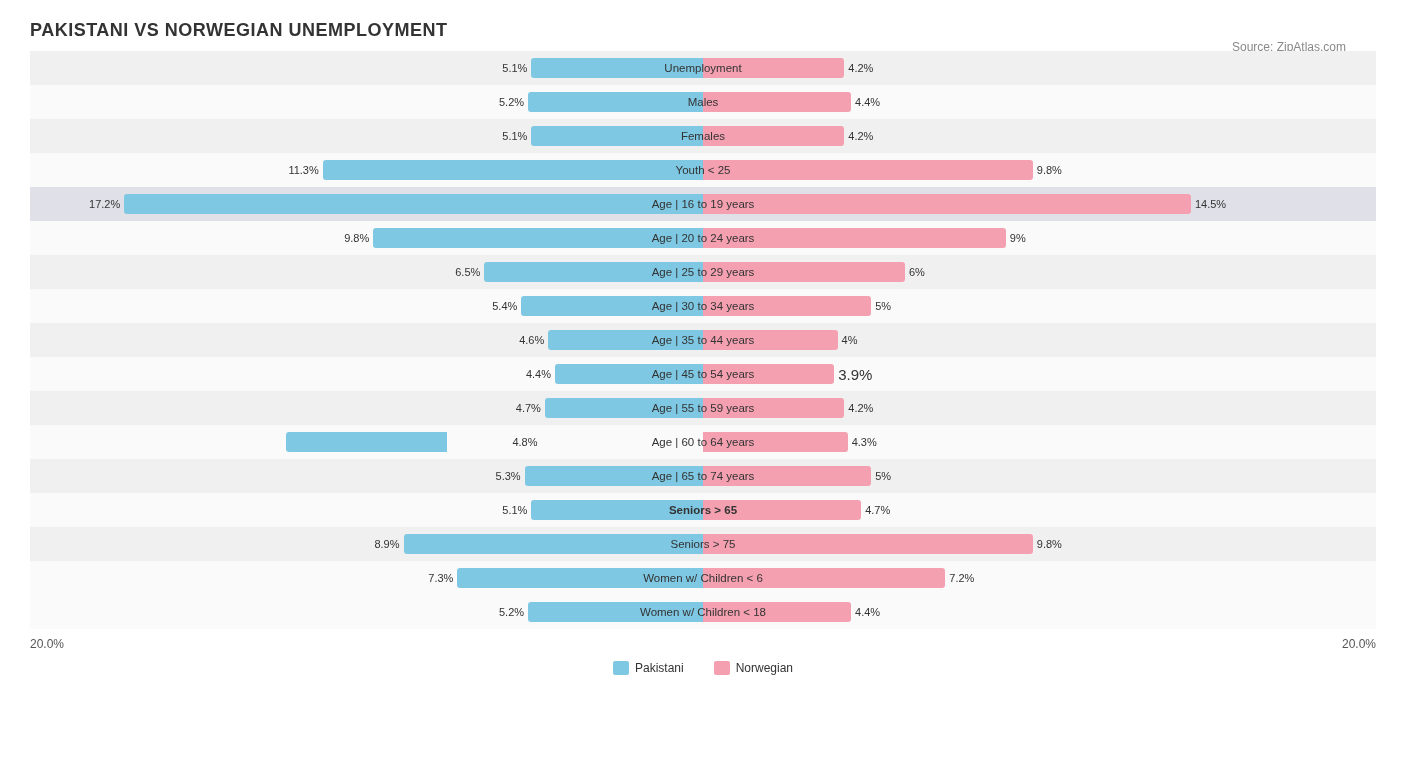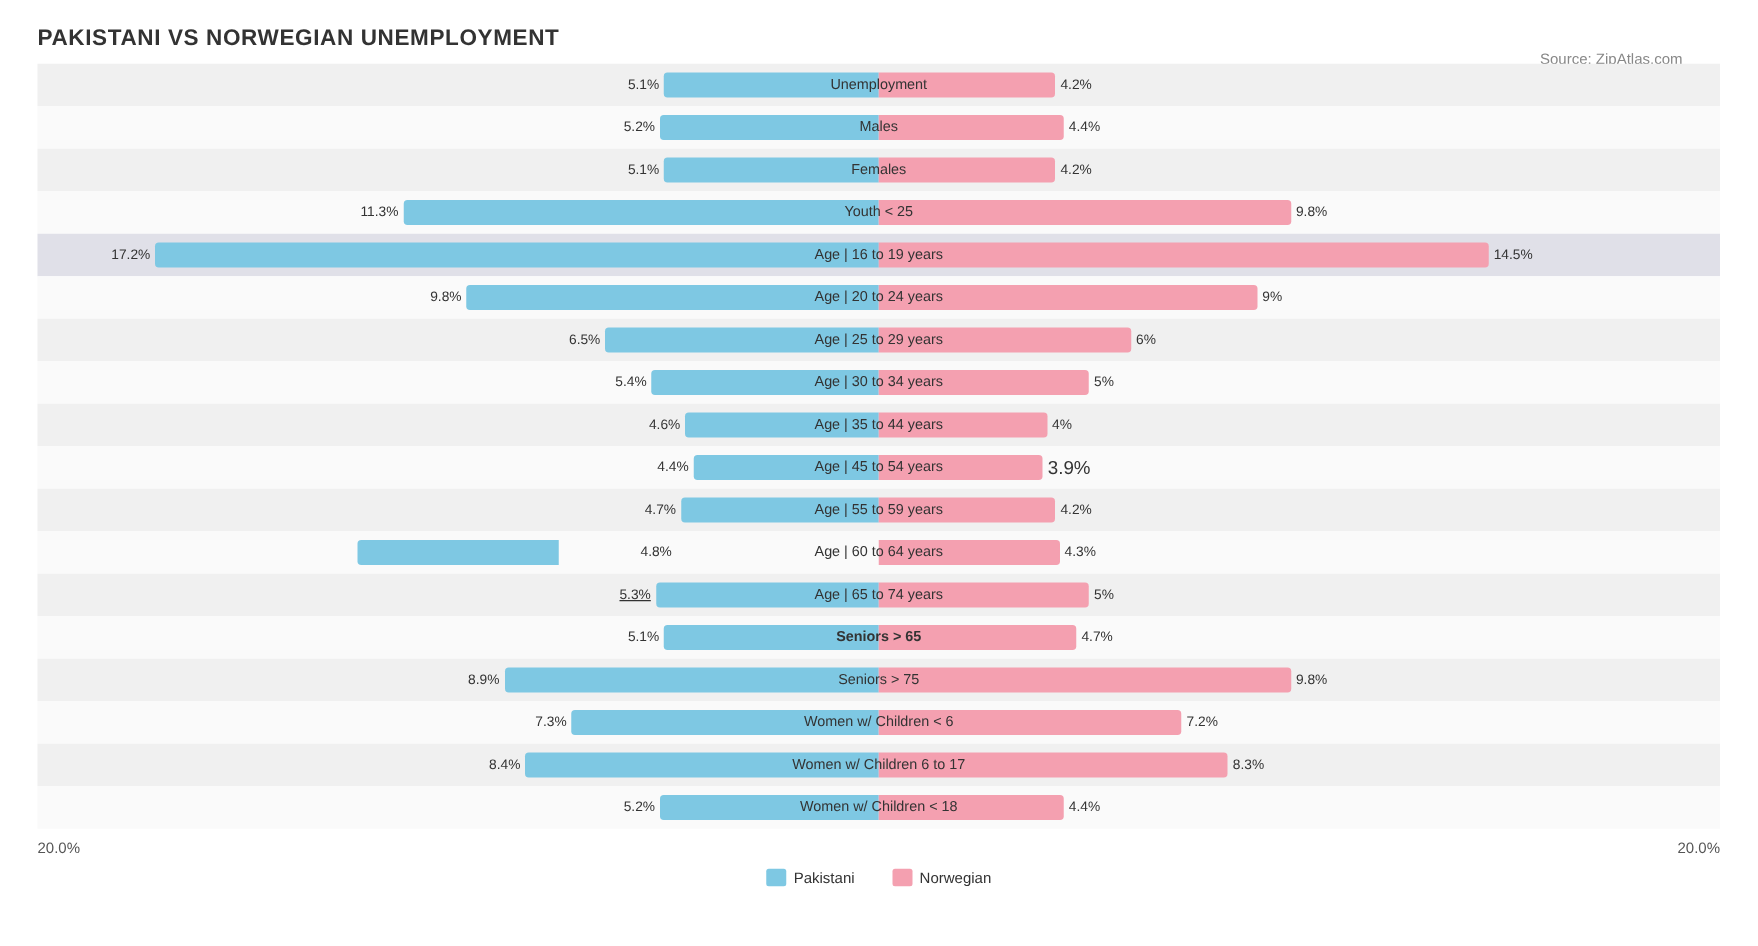--- a/index.html
+++ b/index.html
@@ -289,21 +289,21 @@
       <div style="width:50%;display:flex;align-items:center;justify-content:flex-start;position:relative;height:100%;">
         <div style="width:21.5%;height:20px;background:#f4a0b0;border-radius:0 3px 3px 0;"></div>
         <span style="font-size:11px;color:#333;white-space:nowrap;position:absolute;left:calc(21.5% + 4px);font-weight:500;">4.3%</span>
       </div>
     </div>
   </div>
       <div class="row-wrapper row-bg-even">
     <div style="display:flex;align-items:center;width:100%;position:relative;height:28px;">
 
       <div style="width:50%;display:flex;align-items:center;justify-content:flex-end;position:relative;height:100%;">
-        <span style="font-size:11px;color:#333;white-space:nowrap;position:absolute;right:calc(26.5% + 4px);font-weight:500;text-decoration:underline;">5.3%</span>
+        <span style="font-size:11px;color:#333;white-space:nowrap;position:absolute;right:calc(26.5% + 4px);font-weight:500;">5.3%</span>
         <div style="width:26.5%;height:20px;background:#7ec8e3;border-radius:3px 0 0 3px;"></div>
       </div>
 
       <div style="position:absolute;left:50%;transform:translateX(-50%);white-space:nowrap;font-size:11.5px;color:#333;z-index:5;padding:0 5px;background:transparent;">Age | 65 to 74 years</div>
 
       <div style="width:50%;display:flex;align-items:center;justify-content:flex-start;position:relative;height:100%;">
         <div style="width:25%;height:20px;background:#f4a0b0;border-radius:0 3px 3px 0;"></div>
         <span style="font-size:11px;color:#333;white-space:nowrap;position:absolute;left:calc(25% + 4px);font-weight:500;">5%</span>
       </div>
     </div>
@@ -346,36 +346,20 @@
       <div style="width:50%;display:flex;align-items:center;justify-content:flex-end;position:relative;height:100%;">
         <span style="font-size:11px;color:#333;white-space:nowrap;position:absolute;right:calc(36.5% + 4px);font-weight:500;">7.3%</span>
         <div style="width:36.5%;height:20px;background:#7ec8e3;border-radius:3px 0 0 3px;"></div>
       </div>
 
       <div style="position:absolute;left:50%;transform:translateX(-50%);white-space:nowrap;font-size:11.5px;color:#333;z-index:5;padding:0 5px;background:transparent;">Women w/ Children &lt; 6</div>
 
       <div style="width:50%;display:flex;align-items:center;justify-content:flex-start;position:relative;height:100%;">
         <div style="width:36%;height:20px;background:#f4a0b0;border-radius:0 3px 3px 0;"></div>
         <span style="font-size:11px;color:#333;white-space:nowrap;position:absolute;left:calc(36% + 4px);font-weight:500;">7.2%</span>
-      </div>
-    </div>
-  </div>
-      <div class="row-wrapper row-bg-even">
-    <div style="display:flex;align-items:center;width:100%;position:relative;height:28px;">
-
-      <div style="width:50%;display:flex;align-items:center;justify-content:flex-end;position:relative;height:100%;">
-        <span style="font-size:11px;color:#333;white-space:nowrap;position:absolute;right:calc(42.00000000000001% + 4px);font-weight:500;">8.4%</span>
-        <div style="width:42.00000000000001%;height:20px;background:#7ec8e3;border-radius:3px 0 0 3px;"></div>
-      </div>
-
-      <div style="position:absolute;left:50%;transform:translateX(-50%);white-space:nowrap;font-size:11.5px;color:#333;z-index:5;padding:0 5px;background:transparent;">Women w/ Children 6 to 17</div>
-
-      <div style="width:50%;display:flex;align-items:center;justify-content:flex-start;position:relative;height:100%;">
-        <div style="width:41.5%;height:20px;background:#f4a0b0;border-radius:0 3px 3px 0;"></div>
-        <span style="font-size:11px;color:#333;white-space:nowrap;position:absolute;left:calc(41.5% + 4px);font-weight:500;">8.3%</span>
       </div>
     </div>
   </div>
       <div class="row-wrapper row-bg-odd">
     <div style="display:flex;align-items:center;width:100%;position:relative;height:28px;">
 
       <div style="width:50%;display:flex;align-items:center;justify-content:flex-end;position:relative;height:100%;">
         <span style="font-size:11px;color:#333;white-space:nowrap;position:absolute;right:calc(26% + 4px);font-weight:500;">5.2%</span>
         <div style="width:26%;height:20px;background:#7ec8e3;border-radius:3px 0 0 3px;"></div>
       </div>

